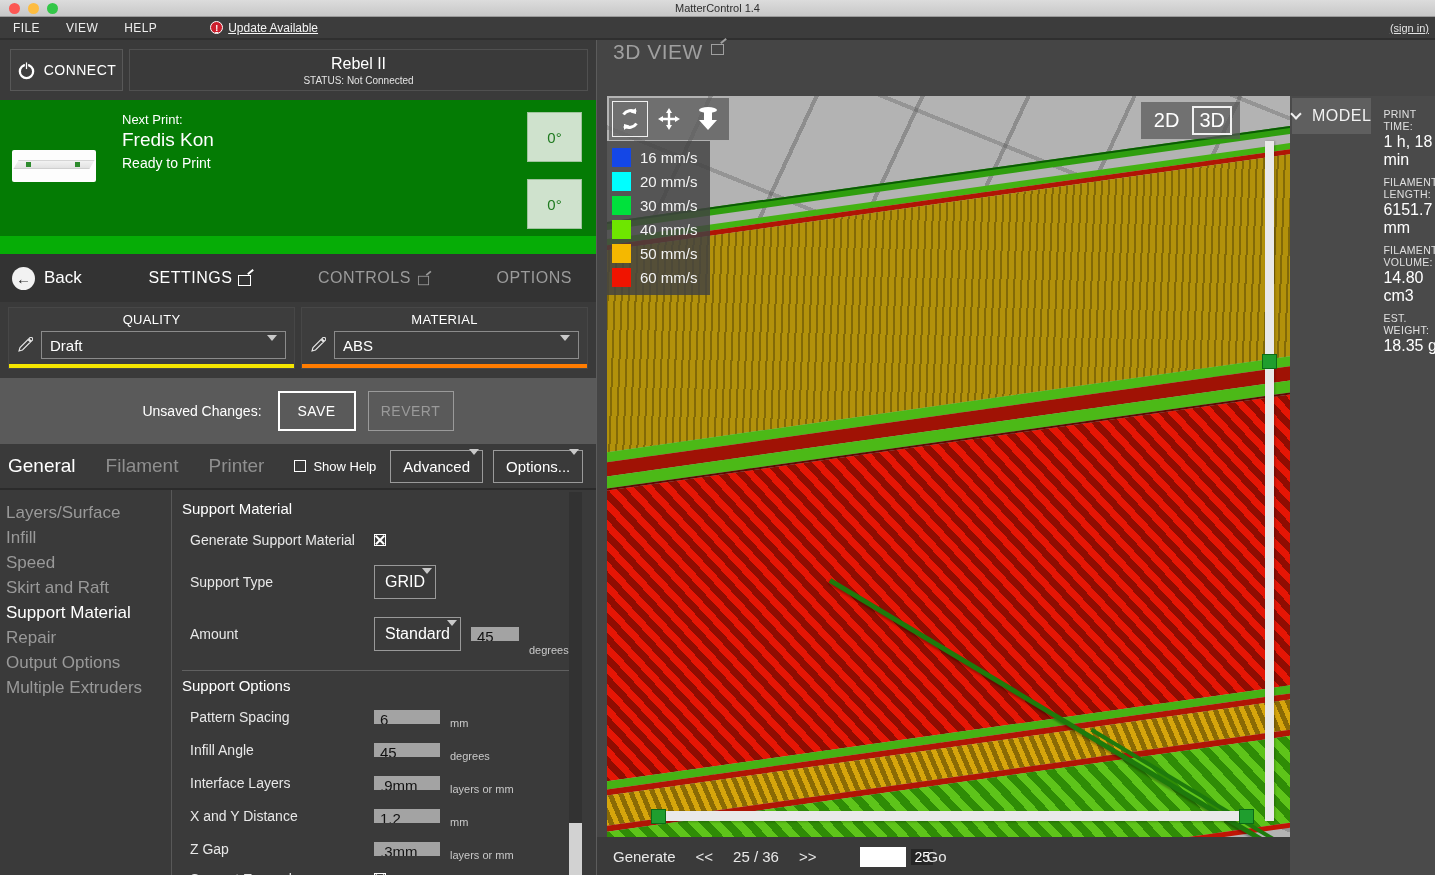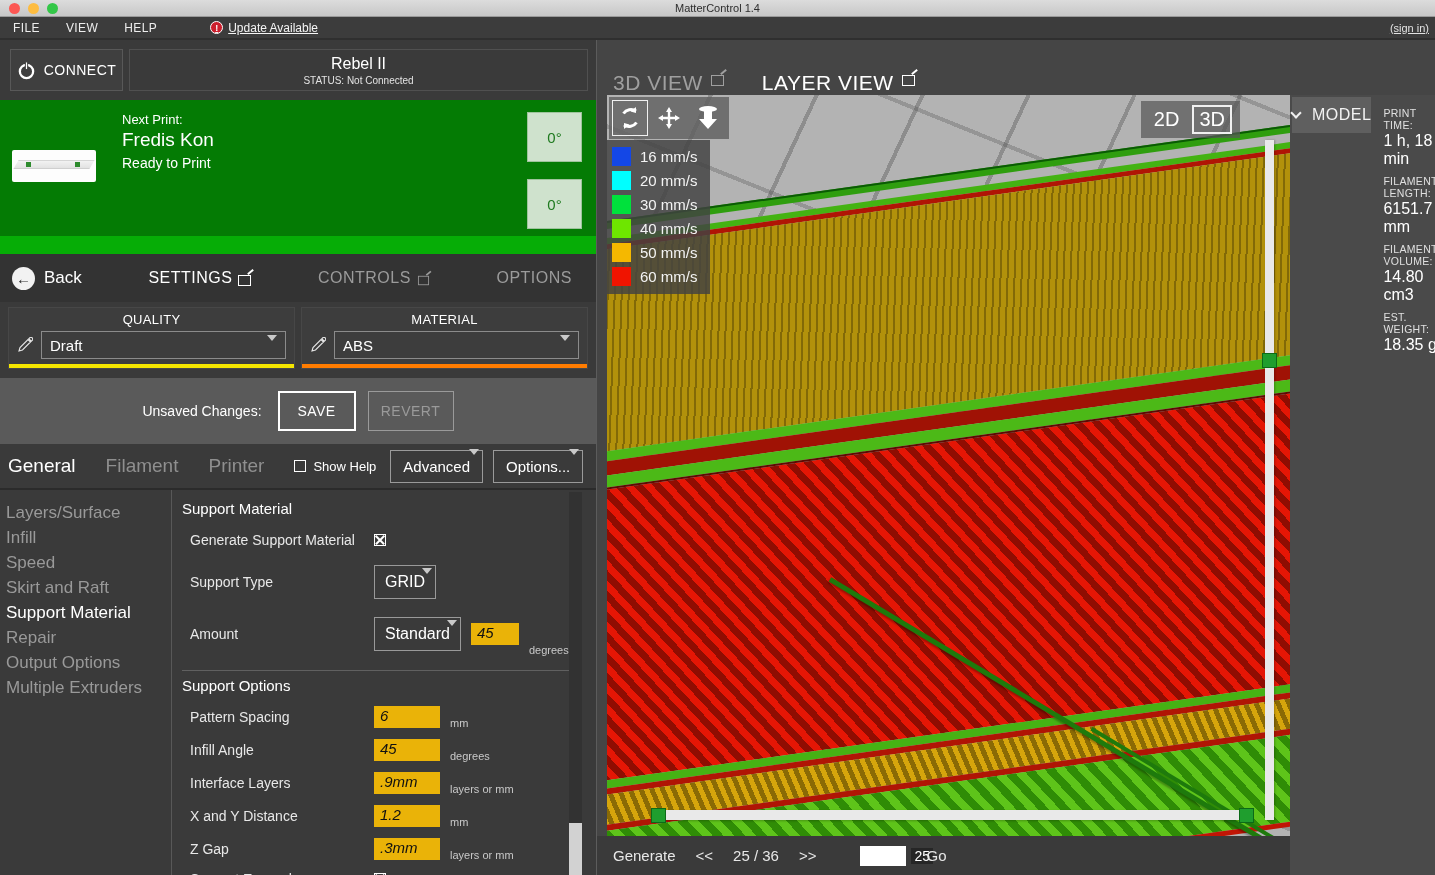--- a/index.html
+++ b/index.html
@@ -78,31 +78,31 @@
 
   .settings-body { flex:1; display:flex; position:relative; overflow:hidden; }
   .side-nav { width:172px; padding:10px 0 0 6px; border-right:1px solid #585858; }
   .side-item { font-size:17px; color:#999; line-height:25px; }
   .side-item.active { color:#fff; }
 
   .settings-content { flex:1; padding:6px 22px 0 10px; overflow:hidden; }
   .section-title { color:#fff; font-size:15px; margin:4px 0 6px 0; }
   .srow { display:flex; align-items:center; min-height:33px; }
   .srow-label { width:192px; color:#e8e8e8; font-size:14px; padding-left:8px; }
-  .tinput { width:66px; height:22px; background:#eab308; color:#111; font-size:15px; padding:1px 6px; overflow:hidden; white-space:nowrap;font-style:italic; }
+  .tinput { width:66px; height:14px; background:#a3a3a3; color:#111; font-size:15px; padding:1px 6px; overflow:hidden; white-space:nowrap; }
   .unit { font-size:11px; color:#c9c9c9; margin-left:10px; align-self:flex-end; margin-bottom:4px; }
   .box-dd { border:1px solid #999; color:#fff; font-size:16px; display:flex; align-items:center; padding:0 10px; height:34px; position:relative; }
   .box-dd .caret { position:absolute; top:2px; right:3px; }
   .sect-divider { border-top:1px solid #606060; margin:10px 0 6px 0; }
   .scrollbar-track { position:absolute; right:14px; top:2px; bottom:0; width:13px; background:#323232; }
   .scrollbar-thumb { position:absolute; bottom:0; left:0; right:0; height:52px; background:#d2d2d2; }
 
   
   .right-col { flex:1; background:#454545; display:flex; flex-direction:column; }
-  .view-tabs { height:56px; display:flex; align-items:flex-end; gap:38px; padding-left:16px; }
+  .view-tabs { height:56px; display:flex; align-items:flex-start; gap:38px; padding-left:16px;flex-direction:column; }
   .view-tab { display:flex; align-items:flex-start; gap:8px; font-size:21px; letter-spacing:.5px; }
   .view-tab.dim { color:#9f9f9f; }
   .view-tab.active { color:#fff; }
   .right-body { flex:1; display:flex; }
   .viewport-col { flex:1; display:flex; flex-direction:column; }
   .viewport { margin-left:10px; height:741px; position:relative; overflow:hidden; background:#b3b3b3; }
   .bed-grid { position:absolute; inset:0;
     background:
       repeating-linear-gradient(115deg, transparent 0 92px, rgba(70,70,70,.35) 92px 96px),
       repeating-linear-gradient(22deg, transparent 0 128px, rgba(70,70,70,.28) 128px 132px); }

